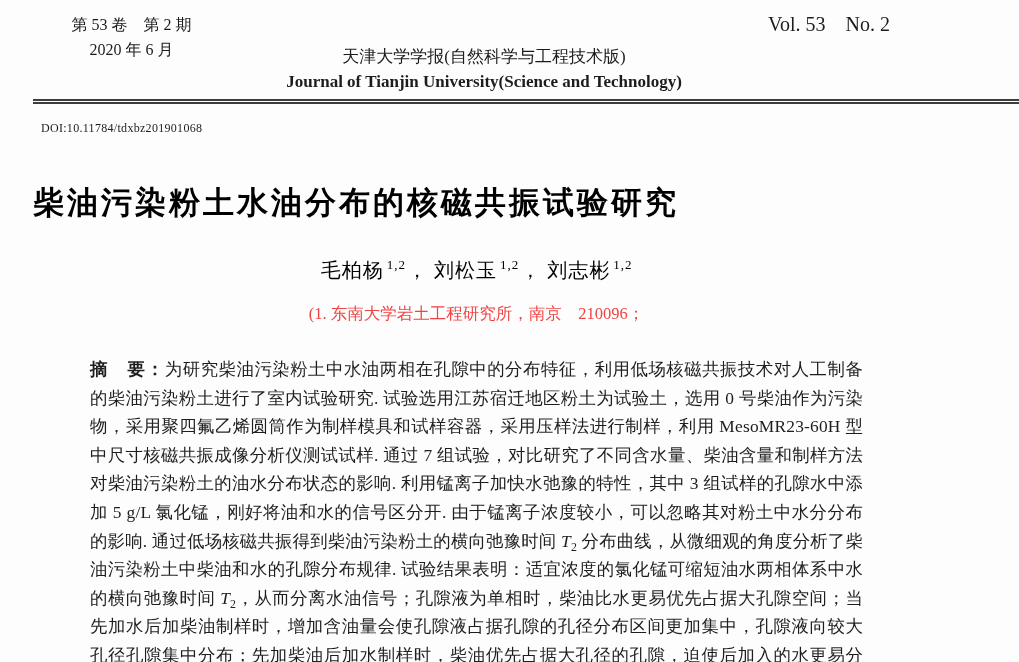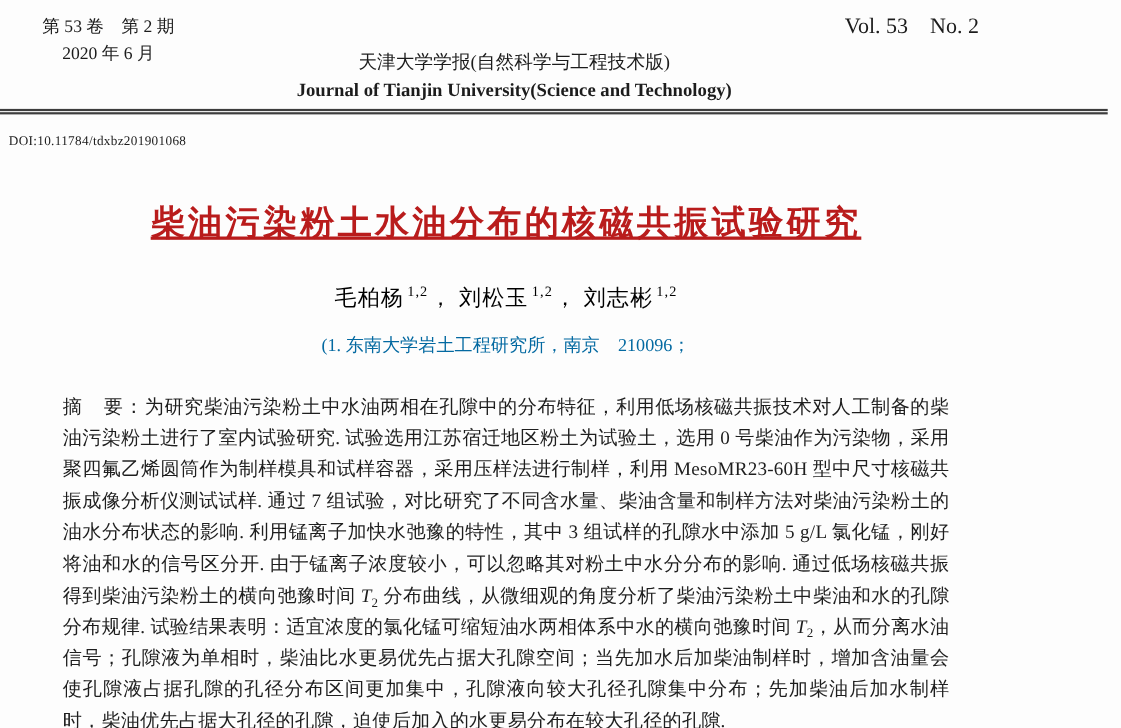--- a/index.html
+++ b/index.html
@@ -4,21 +4,21 @@
 <style>
   * { margin: 0; padding: 0; box-sizing: border-box; }
   html, body { width: 1019px; height: 662px; }
   body {
     background: #fdfdfd;
     color: #1c1c1c;
     font-family: "Liberation Serif", "DejaVu Serif", serif;
     overflow: hidden;
     position: relative;
   }
-  .page { width: 920px; height: 662px; padding-top: 10px; }
+  .page { width: 920px; height: 662px; padding-top: 10px; padding-left: 33px; }
 
   
   .header { display: flex; align-items: flex-start; padding: 2px 6px 0 6px; }
   .header-left { width: 185px; text-align: center; font-size: 16px; line-height: 25px; }
   .header-center { flex: 1; text-align: center; font-size: 17px; line-height: 25px; margin-top: 32px; }
   .header-right { width: 170px; text-align: center; font-size: 20px; line-height: 25px; }
   .journal-en { font-weight: bold; font-size: 17px; }
 
   .double-rule {
     margin-top: 5px;
@@ -26,49 +26,47 @@
     border-top: 2px solid #3d3d3d;
     border-bottom: 2px solid #3d3d3d;
     width: 1007px;
   }
 
   .doi-line { margin: 17px 0 0 8px; font-size: 12px; letter-spacing: 0.3px; }
 
   
   .article-title {
     margin-top: 46px;
-    text-align: center;
     font-family: "Liberation Sans", "DejaVu Sans", sans-serif;
     font-weight: 700;
     font-size: 31px;
     letter-spacing: 3px;
-    color: #b91c1c;
-    text-decoration: underline;
+    color: #000000;
   }
   .authors-line {
     margin-top: 33px;
     text-align: center;
     font-size: 20px;
     letter-spacing: 1px;
     color: #000000;
   }
   .author-sup { font-size: 13px; margin-left: 3px; }
   .author-sep { margin: 0 6px 0 1px; }
-  .affiliations { margin-top: 15px; text-align: center; font-size: 16.5px; line-height: 29px; color: #0369a1; }
+  .affiliations { margin-top: 15px; text-align: center; font-size: 16.5px; line-height: 29px; color: #ef4444; }
 
   
   .abstract-paragraph {
     margin: 27px 57px 0 57px;
     font-size: 17.4px;
     line-height: 28.6px;
     text-align: justify;
     color: #1e1e1e;
     letter-spacing: 0.2px;
   }
-  .seg-label { font-weight: normal; letter-spacing: 1px; }
+  .seg-label { font-weight: bold; letter-spacing: 1px; }
   .seg-math { font-style: italic; }
   sub.seg-sub { font-size: 0.68em; line-height: 0; }
 </style>
 </head>
 <body>
 
 <div class="page">
 
   <div class="header">
     <div class="header-left">

